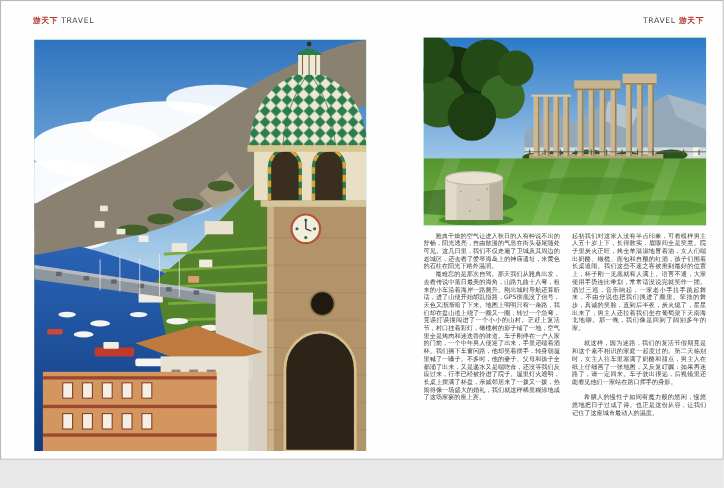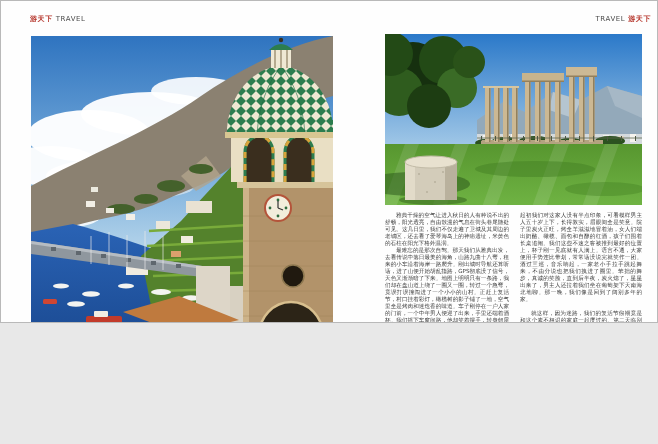--- a/index.html
+++ b/index.html
@@ -1,20 +1,20 @@
 <!DOCTYPE html>
 <html><head>
 <meta charset="utf-8">
 <style>
   html,body{margin:0;padding:0;background:#e8e8e8;}
-  .spread{position:relative;width:658px;height:323px;background:#fefefe;
+  .spread{position:relative;width:658px;height:418px;background:#fefefe;
     border:1px solid #b9b9b9;box-sizing:border-box;overflow:hidden;
     font-family:"DejaVu Sans","Liberation Sans",sans-serif;}
   .hdr{position:absolute;top:13px;font-size:7px;letter-spacing:.6px;color:#4a4a4a;}
-  .hdr-left{left:29px;} .hdr-right{right:6px;}
+  .hdr-left{left:29px;} .hdr-right{right:17px;}
   .mag{color:#b5342a;font-weight:bold;} .sec{color:#4a4a4a;}
   .folio{position:absolute;font-size:5px;color:#8f8f8f;top:421px;}
   .folio-left{left:18px;} .folio-right{right:20px;}
   .photo{position:absolute;overflow:hidden;background:#9db;}
   .photo svg{display:block;width:100%;height:100%;}
   #photo-left{left:30px;top:35px;width:302px;height:374px;}
   #photo-right{left:384px;top:33px;width:257px;height:171px;}
   .col{position:absolute;top:211px;height:223px;overflow:hidden;
     font-size:5.6px;line-height:7px;color:#3c3c3c;text-align:justify;}
   #col1{left:384px;width:124px;} #col2{left:519px;width:122px;}

